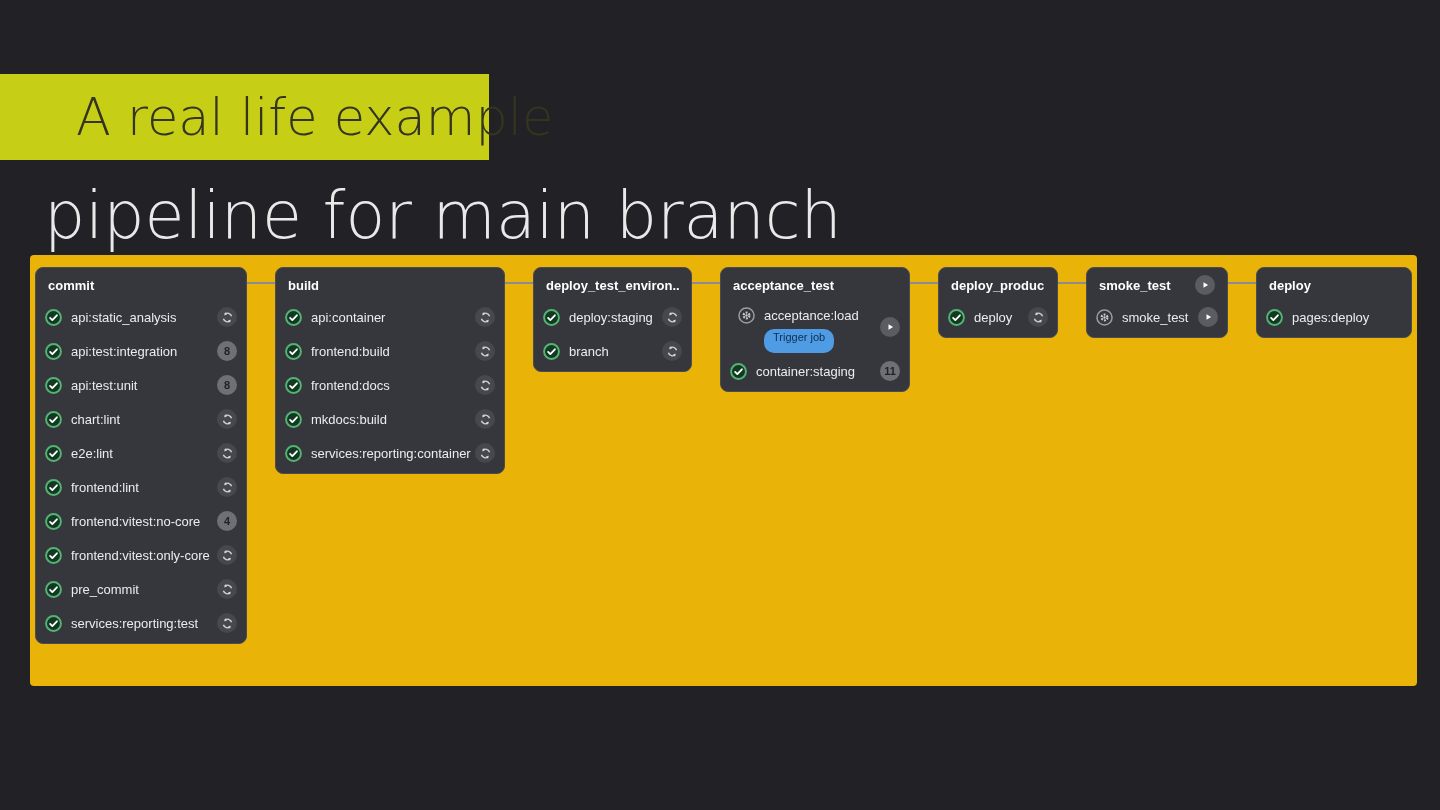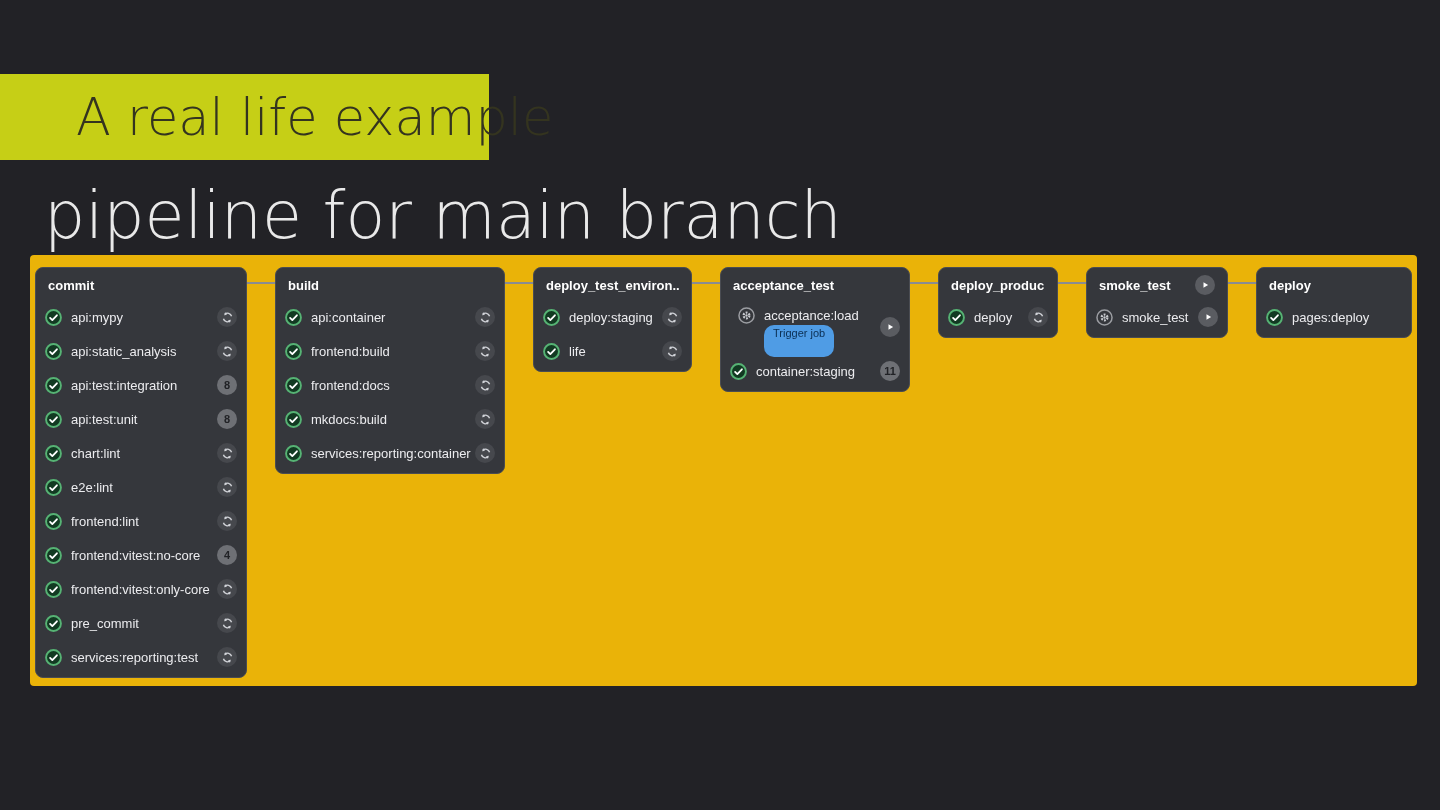--- a/index.html
+++ b/index.html
@@ -55,21 +55,21 @@
     display:block;
   }
   .act svg{display:block;}
   
   .job-multi{display:flex;align-items:center;padding:0 9px;margin-left:8px;}
   .job-multi .jm-left{flex:1;}
   .jm-row1{display:flex;align-items:center;height:30px;}
   .jm-row2{height:22px;padding-left:26px;display:flex;align-items:center;margin-bottom:2px;}
   .trigger-pill{
     background:#4f9ce5;color:#0b2e52;font-size:11px;font-weight:500;
-    padding:2px 9px 18px 9px;border-radius:10px;white-space:nowrap;
+    padding:2px 9px 10px 9px;border-radius:10px;white-space:nowrap;
   }
   .connector{position:absolute;top:27px;height:2px;background:#8a8c91;}
 </style>
 </head>
 <body>
 
 <div class="title-block">
   <div class="title-text">A real life example</div>
 </div>
 <div class="subtitle-text">pipeline for main branch</div>
@@ -85,37 +85,20 @@
 
   <div class="stage" style="left:5px;width:212px;">
     <div class="stage-header">
       <span class="hname">commit</span>
     </div>
     <div class="job">
       <span class="sticon"><svg viewBox="0 0 16 16" width="17" height="17">
             <circle cx="8" cy="8" r="7" fill="#123a22" stroke="#56b374" stroke-width="1.8"></circle>
             <path d="M4.8 8.4l2.1 2.1 4.3-4.6" fill="none" stroke="#fff" stroke-width="1.7" stroke-linecap="round" stroke-linejoin="round"></path>
           </svg></span>
-      <span class="jlabel">api:mypy</span>
-      <button class="act retry">
-          <svg viewBox="0 0 16 16" width="13" height="13">
-            <g fill="none" stroke="#d2d4d9" stroke-width="1.7">
-              <path d="M13 6.5A5.1 5.1 0 0 0 4.4 4.2"></path>
-              <path d="M3 9.5a5.1 5.1 0 0 0 8.6 2.3"></path>
-            </g>
-            <path fill="#d2d4d9" d="M4.9 1.6 4.3 5.4l3.3-1.3z"></path>
-            <path fill="#d2d4d9" d="M11.1 14.4l.6-3.8-3.3 1.3z"></path>
-          </svg>
-        </button>
-    </div>
-    <div class="job">
-      <span class="sticon"><svg viewBox="0 0 16 16" width="17" height="17">
-            <circle cx="8" cy="8" r="7" fill="#123a22" stroke="#56b374" stroke-width="1.8"></circle>
-            <path d="M4.8 8.4l2.1 2.1 4.3-4.6" fill="none" stroke="#fff" stroke-width="1.7" stroke-linecap="round" stroke-linejoin="round"></path>
-          </svg></span>
       <span class="jlabel">api:static_analysis</span>
       <button class="act retry">
           <svg viewBox="0 0 16 16" width="13" height="13">
             <g fill="none" stroke="#d2d4d9" stroke-width="1.7">
               <path d="M13 6.5A5.1 5.1 0 0 0 4.4 4.2"></path>
               <path d="M3 9.5a5.1 5.1 0 0 0 8.6 2.3"></path>
             </g>
             <path fill="#d2d4d9" d="M4.9 1.6 4.3 5.4l3.3-1.3z"></path>
             <path fill="#d2d4d9" d="M11.1 14.4l.6-3.8-3.3 1.3z"></path>
           </svg>
@@ -359,21 +342,21 @@
             <path fill="#d2d4d9" d="M4.9 1.6 4.3 5.4l3.3-1.3z"></path>
             <path fill="#d2d4d9" d="M11.1 14.4l.6-3.8-3.3 1.3z"></path>
           </svg>
         </button>
     </div>
     <div class="job">
       <span class="sticon"><svg viewBox="0 0 16 16" width="17" height="17">
             <circle cx="8" cy="8" r="7" fill="#123a22" stroke="#56b374" stroke-width="1.8"></circle>
             <path d="M4.8 8.4l2.1 2.1 4.3-4.6" fill="none" stroke="#fff" stroke-width="1.7" stroke-linecap="round" stroke-linejoin="round"></path>
           </svg></span>
-      <span class="jlabel">life</span>
+      <span class="jlabel">branch</span>
       <button class="act retry">
           <svg viewBox="0 0 16 16" width="13" height="13">
             <g fill="none" stroke="#d2d4d9" stroke-width="1.7">
               <path d="M13 6.5A5.1 5.1 0 0 0 4.4 4.2"></path>
               <path d="M3 9.5a5.1 5.1 0 0 0 8.6 2.3"></path>
             </g>
             <path fill="#d2d4d9" d="M4.9 1.6 4.3 5.4l3.3-1.3z"></path>
             <path fill="#d2d4d9" d="M11.1 14.4l.6-3.8-3.3 1.3z"></path>
           </svg>
         </button>

